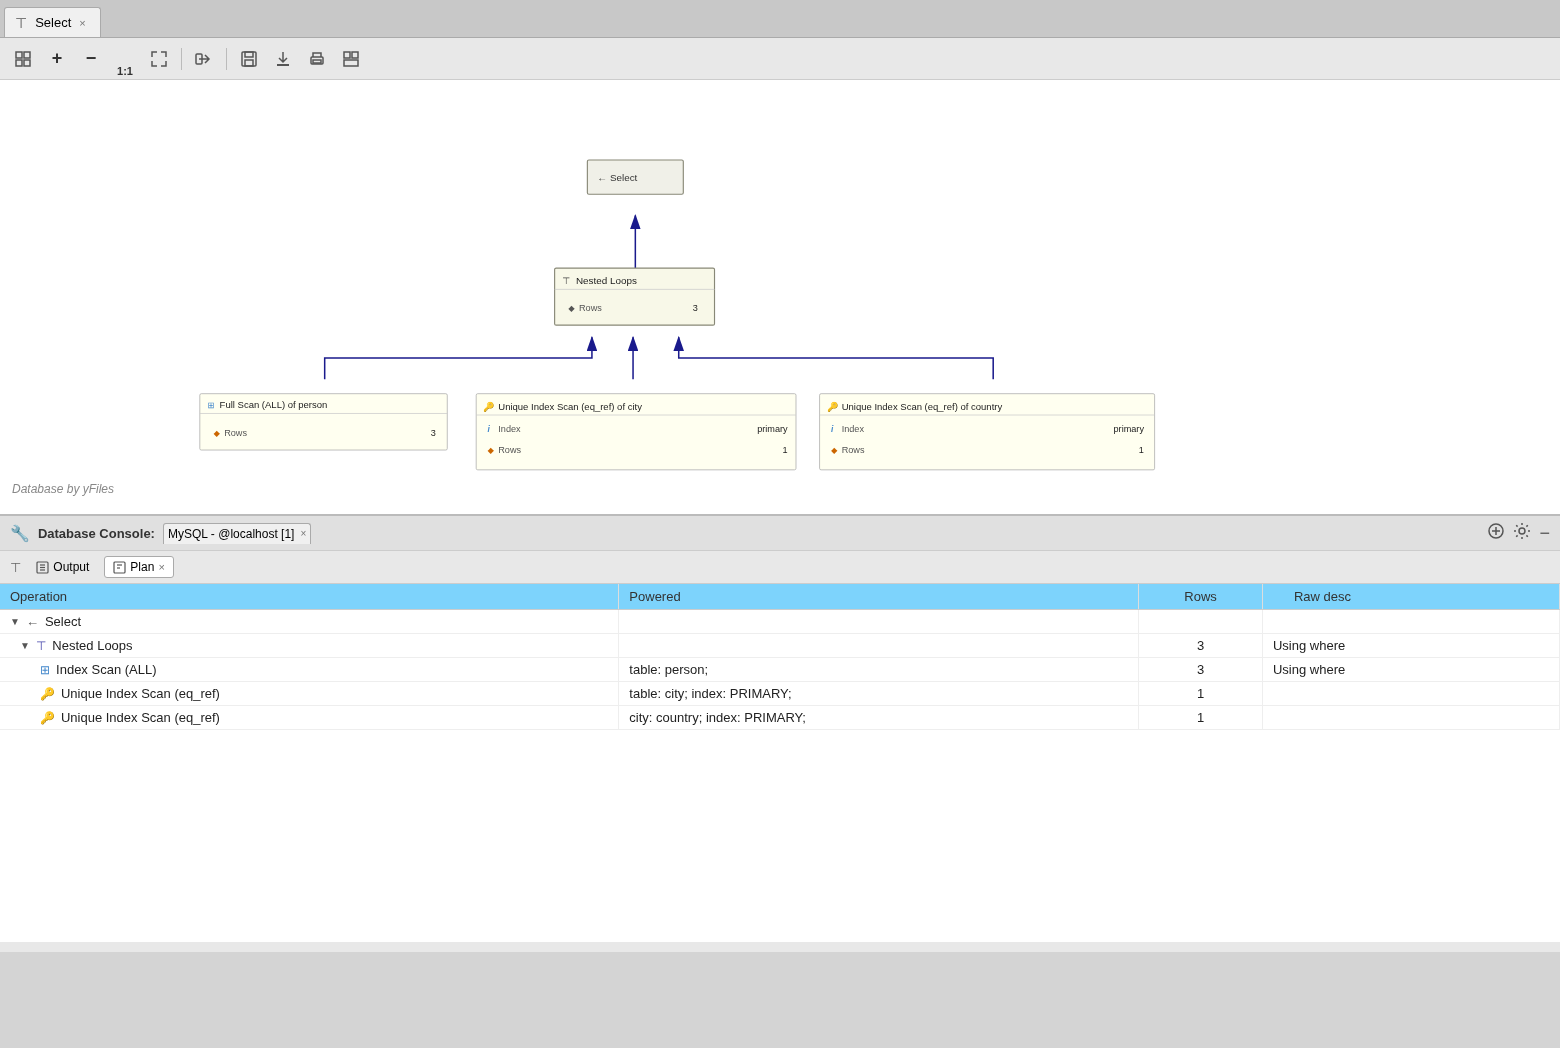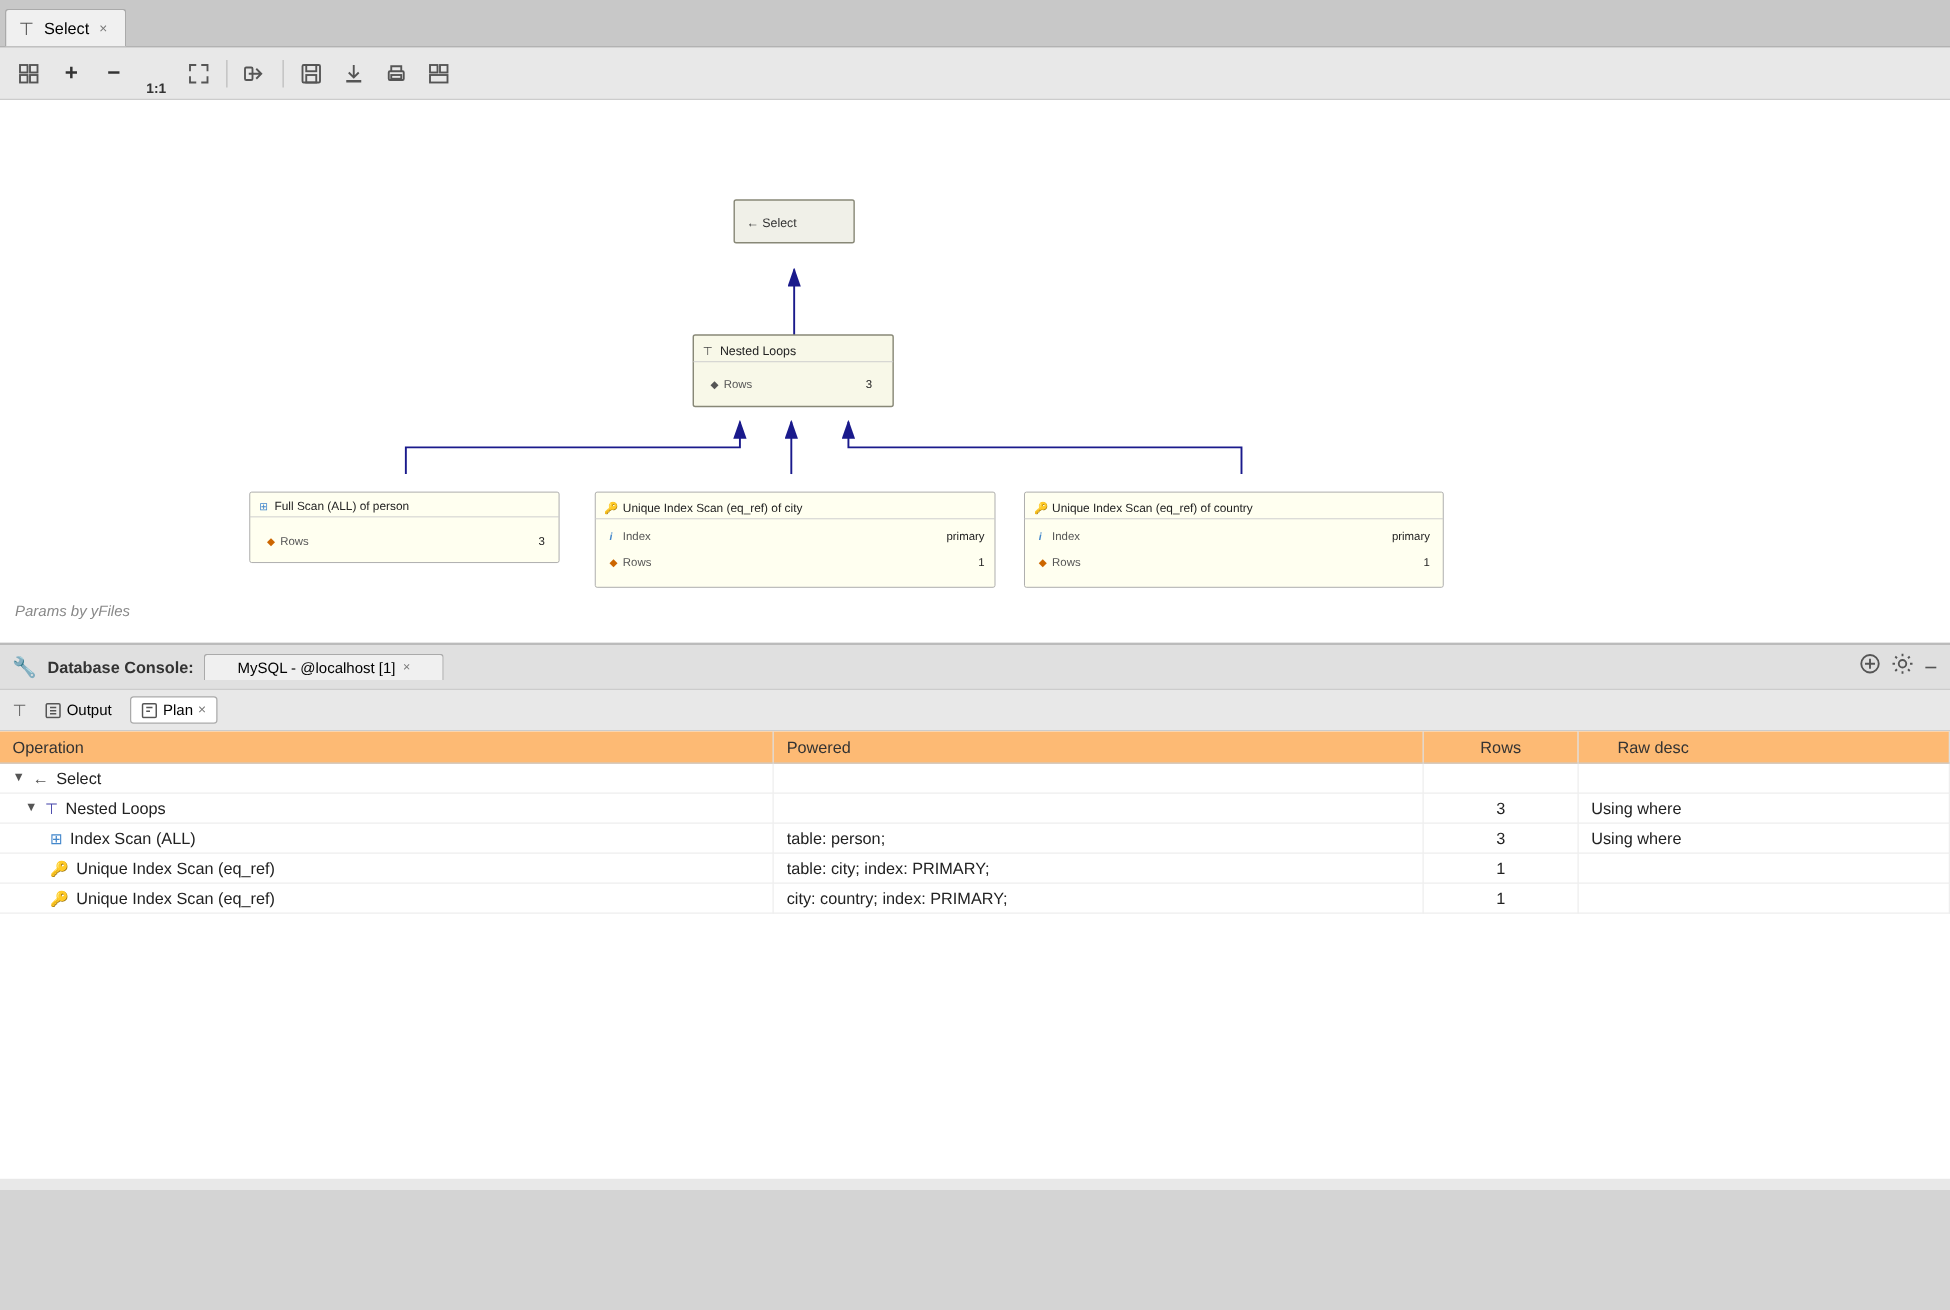--- a/index.html
+++ b/index.html
@@ -116,21 +116,21 @@
     }
     .bottom-title {
       font-size: 13px;
       font-weight: bold;
       color: #333;
     }
     .console-tab {
       background: #f0f0f0;
       border: 1px solid #aaa;
       border-bottom: none;
-      padding: 3px 26px;
+      padding: 3px 4px;
       border-radius: 3px 3px 0 0;
       font-size: 12px;
       display: flex; align-items: center; gap: 6px;
       cursor: pointer;
     }
     .console-tab-close { font-size: 10px; color: #777; }
     .bottom-header-right {
       margin-left: auto;
       display: flex; gap: 8px;
     }
@@ -158,21 +158,21 @@
       border-color: #aaa;
     }
 
     
     .results-table {
       width: 100%;
       border-collapse: collapse;
       font-size: 13px;
     }
     .results-table th {
-      background: #fdba74;
+      background: #7dd3fc;
       border-bottom: 1px solid #ccc;
       border-right: 1px solid #ddd;
       padding: 5px 10px;
       text-align: center;
       font-weight: normal;
       color: #333;
       margin-left: 31px;
     }
     .results-table td {
       padding: 4px 10px;
@@ -314,21 +314,21 @@
     <text x="861" y="433" font-family="Arial,sans-serif" font-size="12.5" fill="#222">Unique Index Scan (eq_ref) of country</text>
 
     <text x="847" y="462" font-family="Arial,sans-serif" font-size="11" fill="#4488cc" font-style="italic" font-weight="bold">i</text>
     <text x="861" y="462" font-family="Arial,sans-serif" font-size="12" fill="#555">Index</text>
     <text x="1258" y="462" font-family="Arial,sans-serif" font-size="12" fill="#222" text-anchor="end">primary</text>
 
     <text x="847" y="490" font-family="Arial,sans-serif" font-size="11" fill="#cc6600">◆</text>
     <text x="861" y="490" font-family="Arial,sans-serif" font-size="12" fill="#555">Rows</text>
     <text x="1258" y="490" font-family="Arial,sans-serif" font-size="12" fill="#222" text-anchor="end">1</text>
   </svg>
-  <div class="powered-by">Params by yFiles</div>
+  <div class="powered-by">Database by yFiles</div>
 </div>
 
 <div class="bottom-panel">
 
   <div class="bottom-header">
     <span style="font-size:16px; color:#555;">🔧</span>
     <span class="bottom-title">Database Console:</span>
     <div class="console-tab">
       <span>MySQL - @localhost [1]</span>
       <span class="console-tab-close">×</span>

